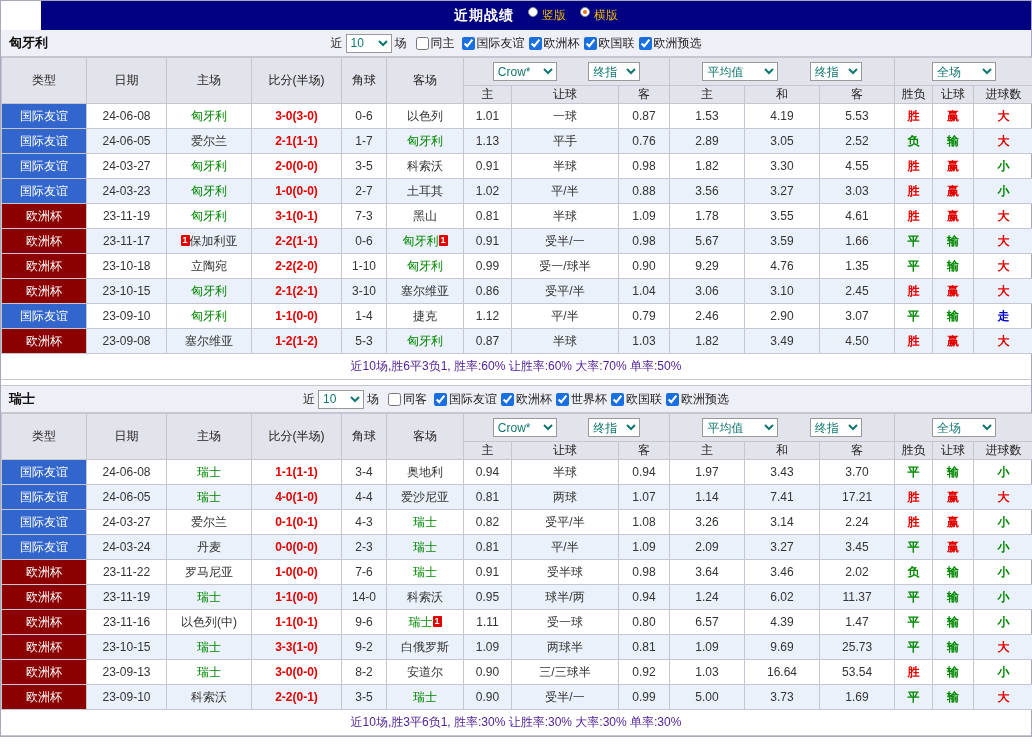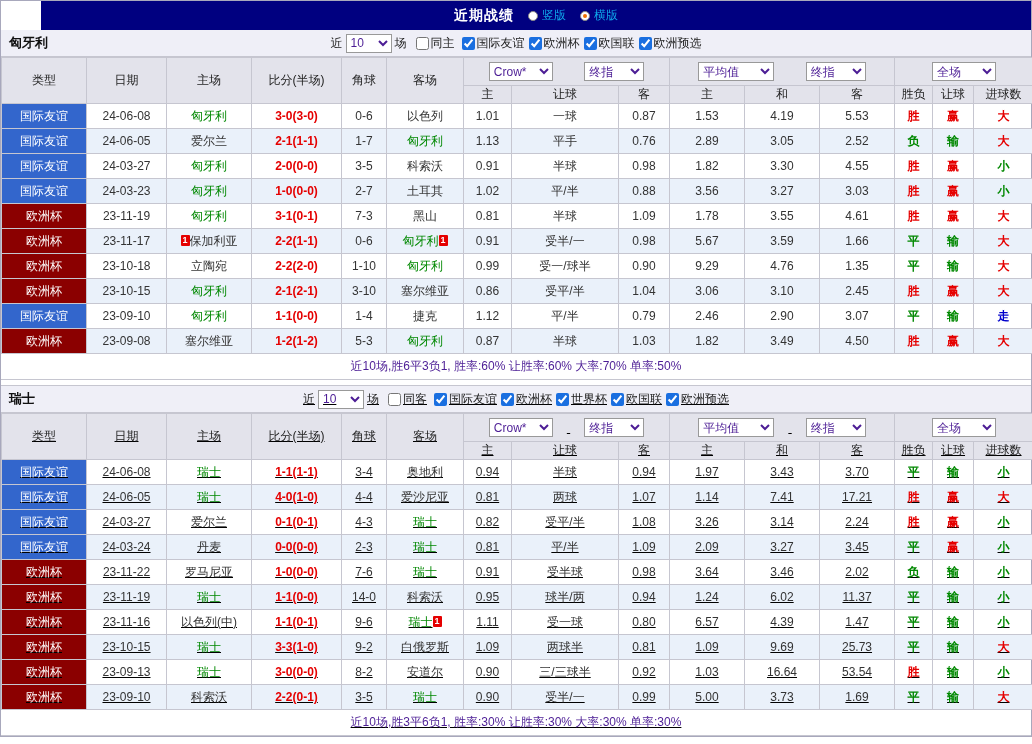--- a/index.html
+++ b/index.html
@@ -3,61 +3,61 @@
 <meta charset="utf-8">
 <style>
   * { box-sizing: border-box; margin: 0; padding: 0; }
   html,body { width: 1032px; background: #fff; font-family: "Liberation Sans", "DejaVu Sans", sans-serif; }
   body { height: 744px; overflow: hidden; }
   .page { width: 1032px; border: 1px solid #a8a8bc; }
 
   
   .title-bar { height: 29px; background: #000080; color: #fff; display: flex; align-items: center; justify-content: center; gap: 14px; margin-left: 40px; }
   .page-title { font-weight: bold; font-size: 14px; letter-spacing: 1px; }
-  .radio-opt { display: inline-flex; align-items: center; gap: 4px; font-size: 12px; cursor: pointer; color: #0ea5e9; }
+  .radio-opt { display: inline-flex; gap: 4px; font-size: 12px; cursor: pointer; color: #eab308; }
   .radio { width: 10px; height: 10px; border-radius: 50%; background: #fff; border: 1px solid #888; display: inline-block; position: relative; }
   .radio.selected::after { content: ""; position: absolute; left: 2px; top: 2px; width: 4px; height: 4px; border-radius: 50%; background: #f07000; }
 
   
   .filter-bar { height: 27px; background: #efeff7; display: flex; align-items: center; position: relative; border-bottom: 1px solid #c6c6d0; font-size: 12px; color: #222; }
   .team-name { position: absolute; left: 8px; font-weight: bold; font-size: 13px; color: #111; }
   .filter-controls { margin: 0 auto; display: inline-flex; align-items: center; gap: 3px; }
-  select { font-size: 12px; height: 19px; border: 1px solid #999; background: #fff; color: #4c1d95; }
+  select { font-size: 12px; height: 19px; border: 1px solid #999; background: #fff; color: #0f766e; }
   .count-select { width: 46px; }
   .cb { display: inline-flex; align-items: center; cursor: pointer; }
   .cb input { width: 13px; height: 13px; accent-color: #1a6fe0; margin: 0 2px 0 6px; }
   .league-filters { display: inline-flex; align-items: center; }
   .league-filters .cb input { margin-left: 4px; }
 
   
   table.stats-table { border-collapse: collapse; table-layout: fixed; width: 1032px; font-size: 12px; text-align: center; }
   th, td { border: 1px solid #c6c6d0; padding: 0 1px; height: 25px; overflow: hidden; white-space: nowrap; }
   thead th { background: #e3e3eb; font-weight: normal; color: #222; }
   tr.head-top th { height: 28px; }
   tr.head-sub th { height: 18px; }
   .sel-cell select { margin: 0 14px; }
   .sel-wide { width: 76px; }
   .sel-mid  { width: 64px; }
-  .sel-small{ width: 60px; }
+  .sel-small{ width: 52px; }
   tbody tr:nth-child(even) { background: #eaf1fa; }
   tbody td { color: #333; }
   td.league { color: #fff; }
   td.league.friendly { background: #3366cc; }
   td.league.euro { background: #8b0000; }
   .focus { color: #008800; }
   td.score { color: #e50000; font-weight: bold; }
   td.res { font-weight: bold; }
   .c-red { color: #e50000; }
   .c-green { color: #008800; }
   .c-blue { color: #0000cc; }
   .card { display: inline-block; background: #e50000; color: #fff; font-size: 9px; line-height: 11px; min-width: 9px; height: 11px; border-radius: 1px; vertical-align: 2px; padding: 0 1px; font-weight: bold; }
 
   
   .summary { height: 26px; display: flex; align-items: center; justify-content: center; color: #4c1d95; font-size: 12px; background: #fff; border-bottom: 1px solid #c6c6d0; }
-  .section + .section { margin-top: 5px; border-top: 1px solid #c6c6d0; text-decoration: underline; }
+  .section + .section { margin-top: 5px; border-top: 1px solid #c6c6d0; }
 </style>
 </head>
 <body>
 
 <div class="page">
   <div class="title-bar">
     <span class="page-title">近期战绩</span>
     <label class="radio-opt">
       <span class="radio"></span>
       <span>竖版</span>

